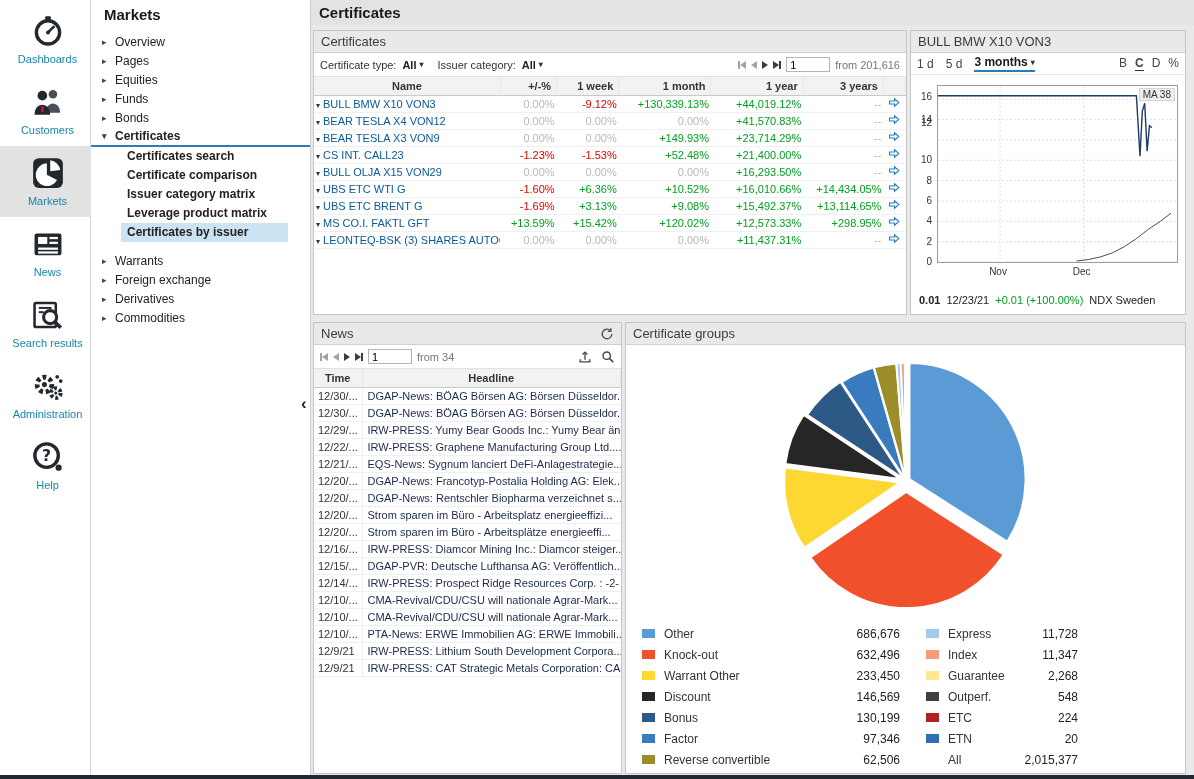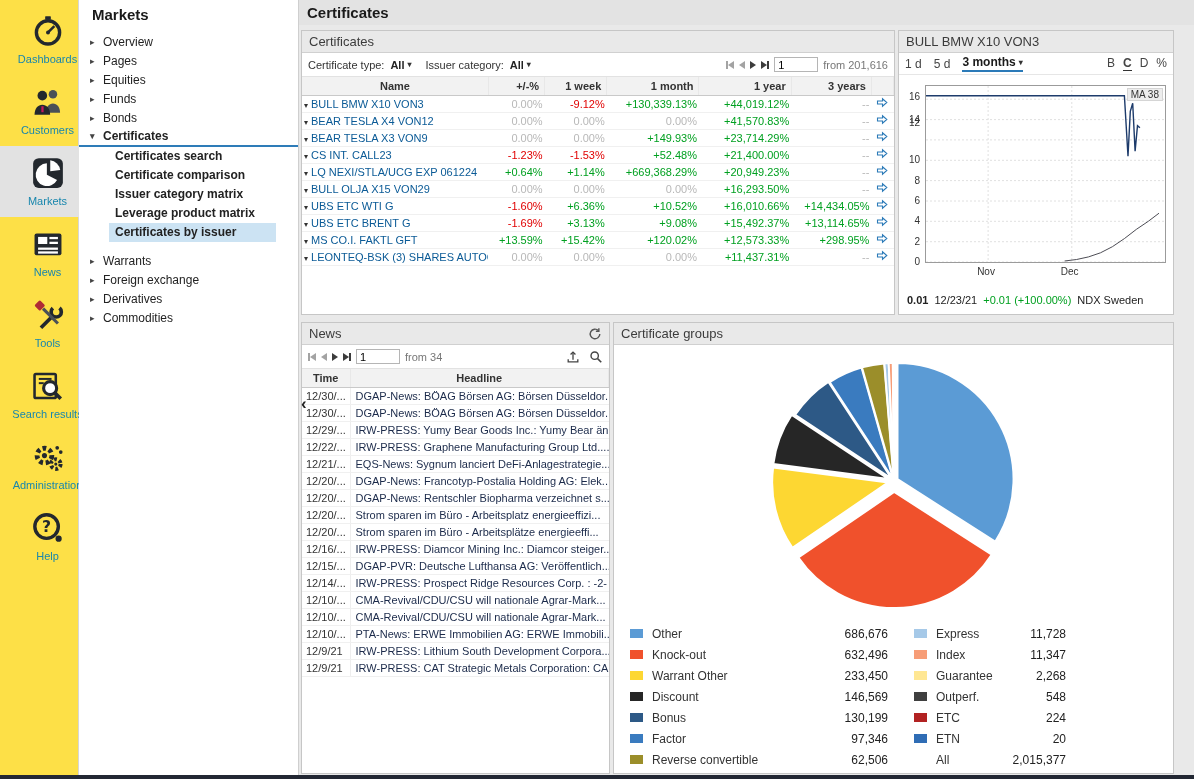--- a/index.html
+++ b/index.html
@@ -5,21 +5,21 @@
   * { box-sizing: border-box; }
   html,body { margin:0; padding:0; }
   body {
     width:1194px; height:779px; overflow:hidden; position:relative;
     font-family:"Liberation Sans", sans-serif; font-size:12px; color:#333;
     background:#e9e9e9;
   }
   .app { display:flex; height:775px; }
 
   
-  .leftnav { width:79px; background:#fde047; border-right:1px solid #d6d6d6; padding-top:4px; }
+  .leftnav { width:91px; background:#ffffff; border-right:1px solid #d6d6d6; padding-top:4px; }
   .nav-item { width:95px; padding:9px 0 10px; display:flex; flex-direction:column; align-items:center; cursor:pointer; }
   .nav-item.selected { background:#e2e2e2; }
   .nav-ic { height:36px; display:flex; align-items:center; }
   .nav-lbl { color:#1886ad; font-size:11px; margin-top:4px; text-align:center; line-height:12px; }
 
   
   .sidebar { width:220px; background:#fff; border-right:1px solid #cfcfcf; }
   .sidebar-title { font-size:15px; font-weight:bold; color:#1a1a1a; padding:6px 0 10px 13px; }
   .tree-item { height:19px; line-height:19px; display:flex; align-items:center; cursor:pointer; color:#222; white-space:nowrap; }
   .tree-item .tw { width:13px; margin-left:11px; color:#444; font-size:9px; text-align:left; }
@@ -153,31 +153,20 @@
           <svg viewBox="0 0 24 24" width="34" height="34">
             <rect x="2.5" y="4.5" width="19" height="15.5" rx="1.5" fill="#23282e"></rect>
             <rect x="5" y="7" width="6.5" height="5" fill="#fff"></rect>
             <rect x="13" y="7" width="6" height="1.6" fill="#fff"></rect>
             <rect x="13" y="10.4" width="6" height="1.6" fill="#fff"></rect>
             <rect x="5" y="14.5" width="14" height="1.6" fill="#fff"></rect>
             <rect x="5" y="17.2" width="14" height="1.6" fill="#fff"></rect>
           </svg>
         </span>
         <span class="nav-lbl">News</span>
-      </div>
-      <div class="nav-item">
-        <span class="nav-ic">
-          <svg viewBox="0 0 24 24" width="34" height="34">
-            <line x1="7" y1="21" x2="16" y2="12" stroke="#23282e" stroke-width="2.6"></line>
-            <circle cx="17.8" cy="9.8" r="3.6" fill="none" stroke="#23282e" stroke-width="2.6" stroke-dasharray="14 5"></circle>
-            <line x1="8.5" y1="7.5" x2="19" y2="18" stroke="#4a5057" stroke-width="2.2"></line>
-            <rect x="3.5" y="2.5" width="5.5" height="5.5" rx="1" transform="rotate(45 6.2 5.2)" fill="#b02b35"></rect>
-          </svg>
-        </span>
-        <span class="nav-lbl">Tools</span>
       </div>
       <div class="nav-item">
         <span class="nav-ic">
           <svg viewBox="0 0 24 24" width="34" height="34">
             <rect x="2.5" y="3.5" width="15" height="17" rx="1" fill="none" stroke="#23282e" stroke-width="1.8"></rect>
             <line x1="5.5" y1="7" x2="14.5" y2="7" stroke="#23282e" stroke-width="1.4"></line>
             <line x1="5.5" y1="10" x2="9" y2="10" stroke="#23282e" stroke-width="1.4"></line>
             <circle cx="13.5" cy="13.5" r="4.6" fill="#fff" stroke="#23282e" stroke-width="2.2"></circle>
             <line x1="16.8" y1="16.8" x2="21" y2="21" stroke="#23282e" stroke-width="2.6"></line>
           </svg>
@@ -362,31 +351,20 @@
                 <td class="arrowc"><svg width="12" height="11" viewBox="0 0 12 11">
                     <path d="M1.5 4 h5 V1.8 L10.8 5.5 6.5 9.2 V7 h-5 Z" fill="none" stroke="#2b7ab8" stroke-width="1.1"></path>
                   </svg></td>
               </tr>
               <tr>
                 <td class="name"><span class="ncaret">▾</span>CS INT. CALL23</td>
                 <td class="num neg">-1.23%</td>
                 <td class="num neg">-1.53%</td>
                 <td class="num pos">+52.48%</td>
                 <td class="num pos">+21,400.00%</td>
-                <td class="num muted">--</td>
-                <td class="arrowc"><svg width="12" height="11" viewBox="0 0 12 11">
-                    <path d="M1.5 4 h5 V1.8 L10.8 5.5 6.5 9.2 V7 h-5 Z" fill="none" stroke="#2b7ab8" stroke-width="1.1"></path>
-                  </svg></td>
-              </tr>
-              <tr>
-                <td class="name"><span class="ncaret">▾</span>LQ NEXI/STLA/UCG EXP 061224</td>
-                <td class="num pos">+0.64%</td>
-                <td class="num pos">+1.14%</td>
-                <td class="num pos">+669,368.29%</td>
-                <td class="num pos">+20,949.23%</td>
                 <td class="num muted">--</td>
                 <td class="arrowc"><svg width="12" height="11" viewBox="0 0 12 11">
                     <path d="M1.5 4 h5 V1.8 L10.8 5.5 6.5 9.2 V7 h-5 Z" fill="none" stroke="#2b7ab8" stroke-width="1.1"></path>
                   </svg></td>
               </tr>
               <tr>
                 <td class="name"><span class="ncaret">▾</span>BULL OLJA X15 VON29</td>
                 <td class="num muted">0.00%</td>
                 <td class="num muted">0.00%</td>
                 <td class="num muted">0.00%</td>

